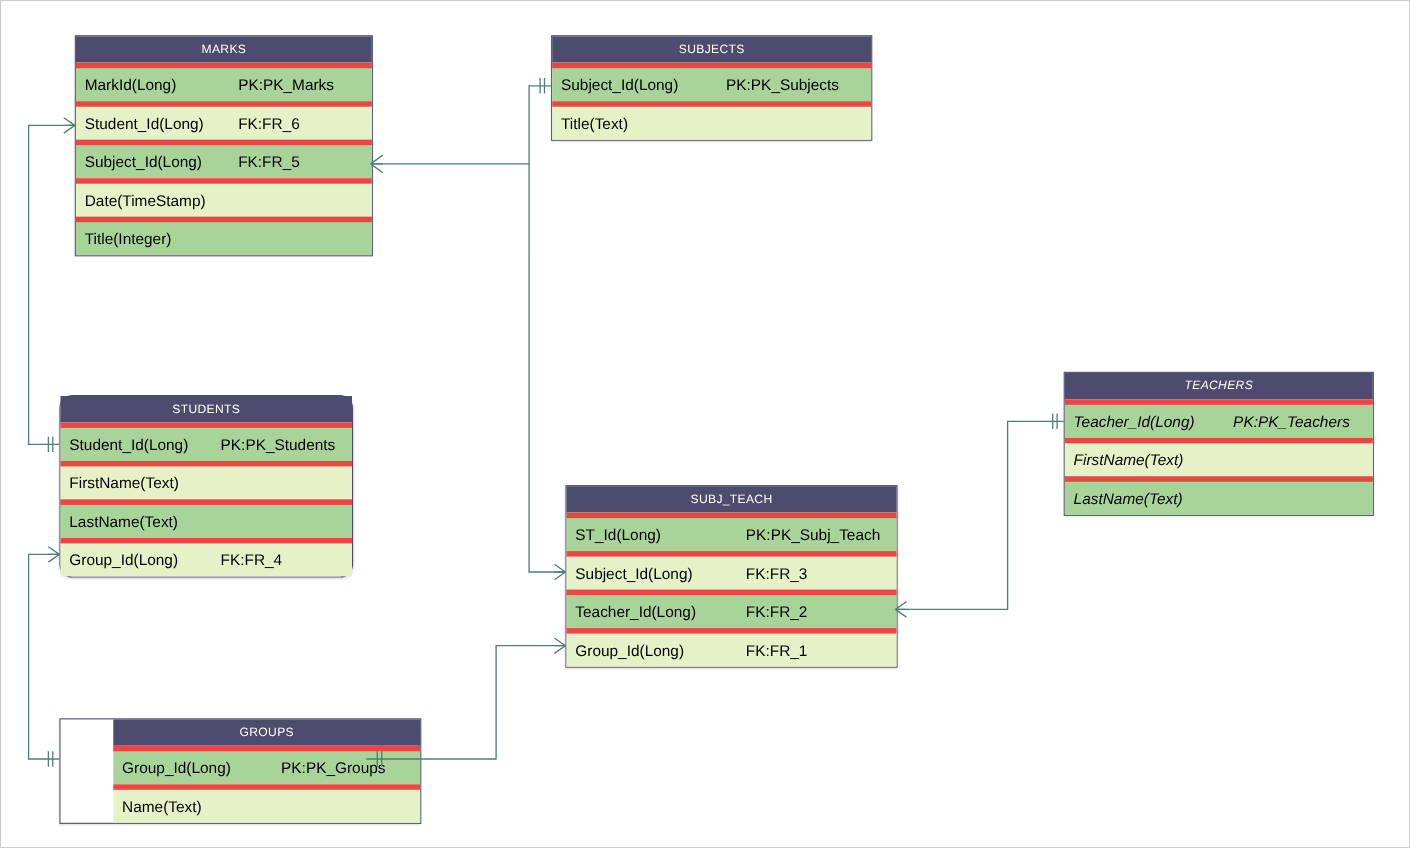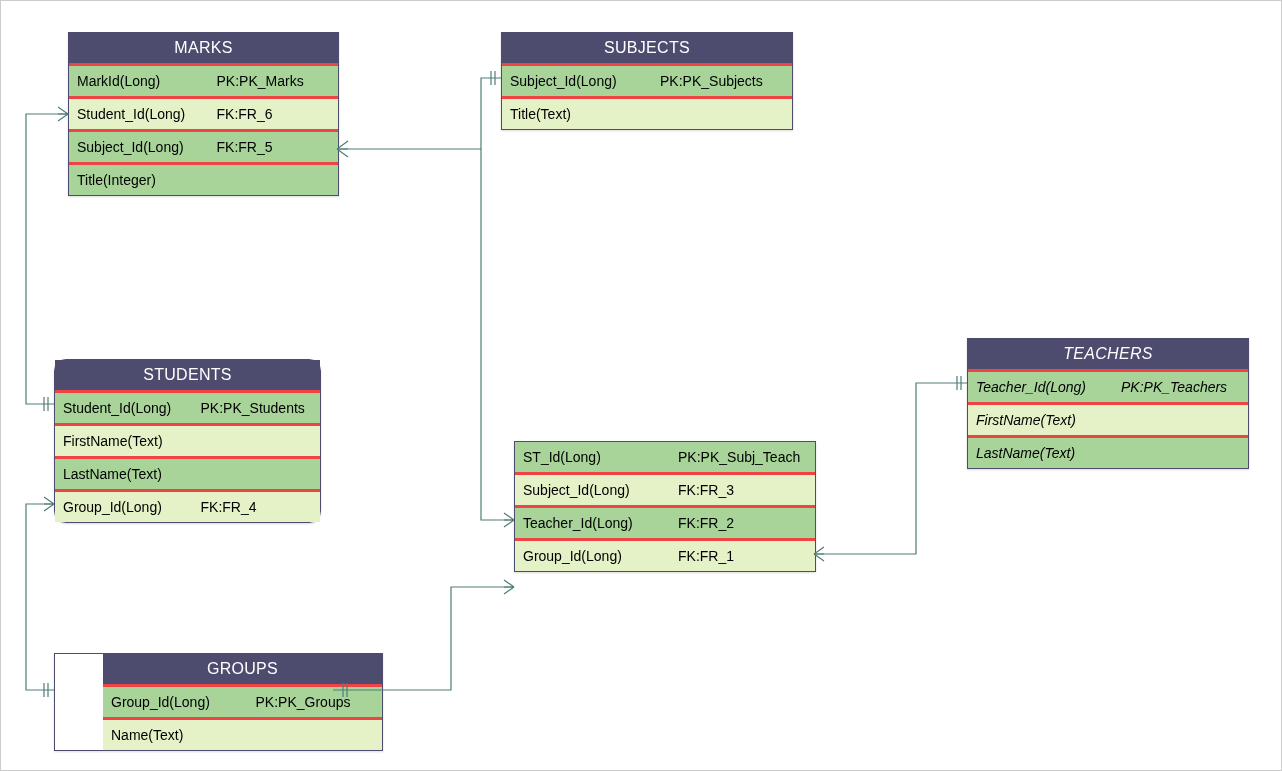--- a/index.html
+++ b/index.html
@@ -24,27 +24,27 @@
     border: 1px solid #4e4c6e;
     box-shadow: 0 1px 2px rgba(0,0,0,0.15);
     font-size: 14px;
     color: #000;
   }
   .entity .title {
     background: #4e4c6e;
     color: #fff;
     text-align: center;
     font-weight: 400;
-    font-size: 16px;
+    font-size: 11px;
     padding: 6px 4px;
     letter-spacing: 0.3px;
   }
   .entity .row {
     display: flex;
-    border-top: 3px solid #ef4444;
+    border-top: 5px solid #ef4444;
   }
   .entity .row:first-of-type { border-top: none; }
   .cell {
     padding: 7px 8px;
     box-sizing: border-box;
     white-space: nowrap;
     overflow: hidden;
   }
   .cell.left {
     flex: 1 1 50%;
@@ -84,20 +84,24 @@
       <div class="cell right">PK:PK_Marks</div>
     </div>
     <div class="row light">
       <div class="cell left">Student_Id(Long)</div>
       <div class="cell right">FK:FR_6</div>
     </div>
     <div class="row dark">
       <div class="cell left">Subject_Id(Long)</div>
       <div class="cell right">FK:FR_5</div>
     </div>
+    <div class="row light">
+      <div class="cell left">Date(TimeStamp)</div>
+      <div class="cell right"></div>
+    </div>
     <div class="row dark">
       <div class="cell left">Title(Integer)</div>
       <div class="cell right"></div>
     </div>
   </div>
 
   <div class="entity" style="left:500px; top:31px; width:290px;">
     <div class="title">SUBJECTS</div>
     <div class="row dark">
       <div class="cell left">Subject_Id(Long)</div>
@@ -123,20 +127,21 @@
       <div class="cell left">LastName(Text)</div>
       <div class="cell right"></div>
     </div>
     <div class="row light">
       <div class="cell left">Group_Id(Long)</div>
       <div class="cell right">FK:FR_4</div>
     </div>
   </div>
 
   <div class="entity" style="left:513px; top:440px; width:300px;">
+    <div class="title">SUBJ_TEACH</div>
     <div class="row dark">
       <div class="cell left">ST_Id(Long)</div>
       <div class="cell right">PK:PK_Subj_Teach</div>
     </div>
     <div class="row light">
       <div class="cell left">Subject_Id(Long)</div>
       <div class="cell right">FK:FR_3</div>
     </div>
     <div class="row dark">
       <div class="cell left">Teacher_Id(Long)</div>

